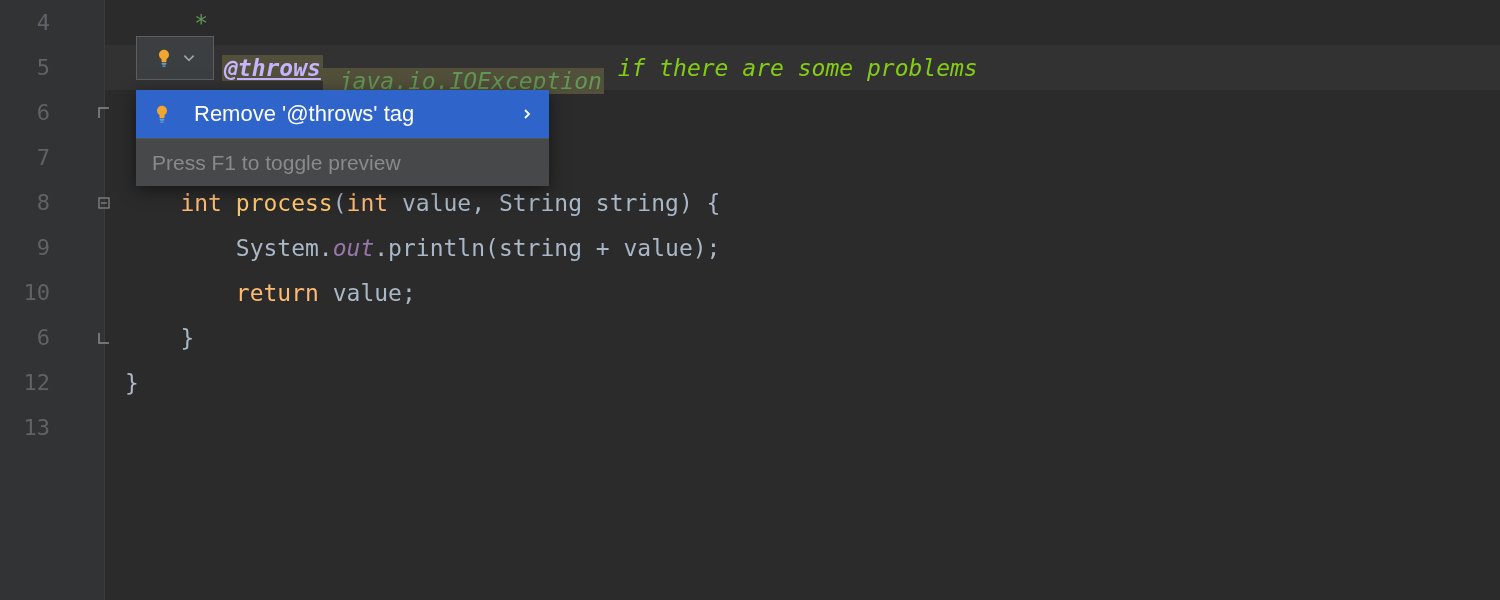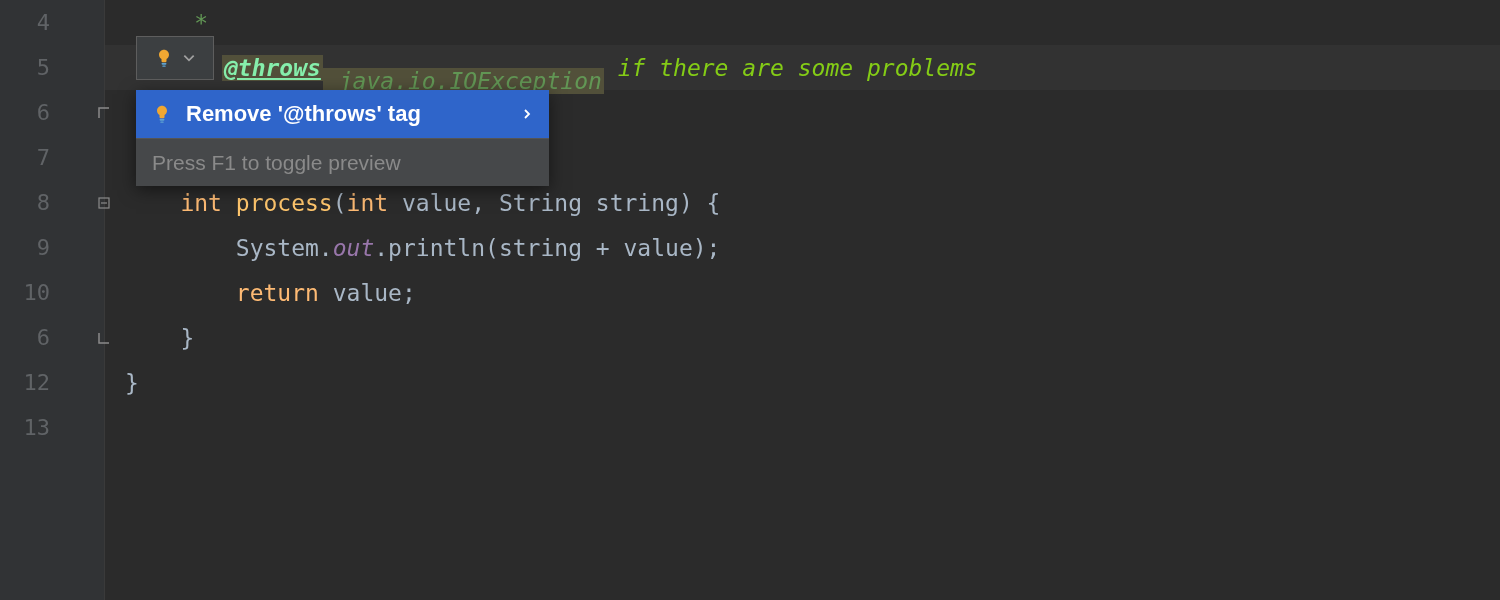--- a/index.html
+++ b/index.html
@@ -58,21 +58,21 @@
     align-items: center;
     padding-left: 20px;
     white-space: pre;
   }
   .code-line.current {
     background: #323232;
   }
   .comment-star { color: #629755; font-style: italic; }
   .comment { color: #84cc16; font-style: italic; }
   .doc-tag {
-    color: #86efac;
+    color: #c4b5fd;
     font-style: italic;
     font-weight: bold;
     text-decoration: underline;
     background: #52503a;
     padding: 0 2px;
   }
   .doc-link {
     color: #629755;
     font-style: italic;
     background: #52503a;
@@ -111,23 +111,22 @@
     background: #46484a;
     box-shadow: 0 4px 16px rgba(0,0,0,0.5);
     z-index: 10;
     font-family: -apple-system, "Segoe UI", sans-serif;
   }
   .popup-item {
     height: 48px;
     display: flex;
     align-items: center;
     padding: 0 16px;
-    gap: 14px;
+    gap: 22px;
     cursor: pointer;
-    font-weight: bold;
   }
   .popup-item.selected {
     background: #2f65ca;
     color: #ffffff;
   }
   .popup-item-label {
     flex: 1;
     font-size: 22px;
   }
   .popup-item .sub-arrow { width: 12px; height: 12px; }

